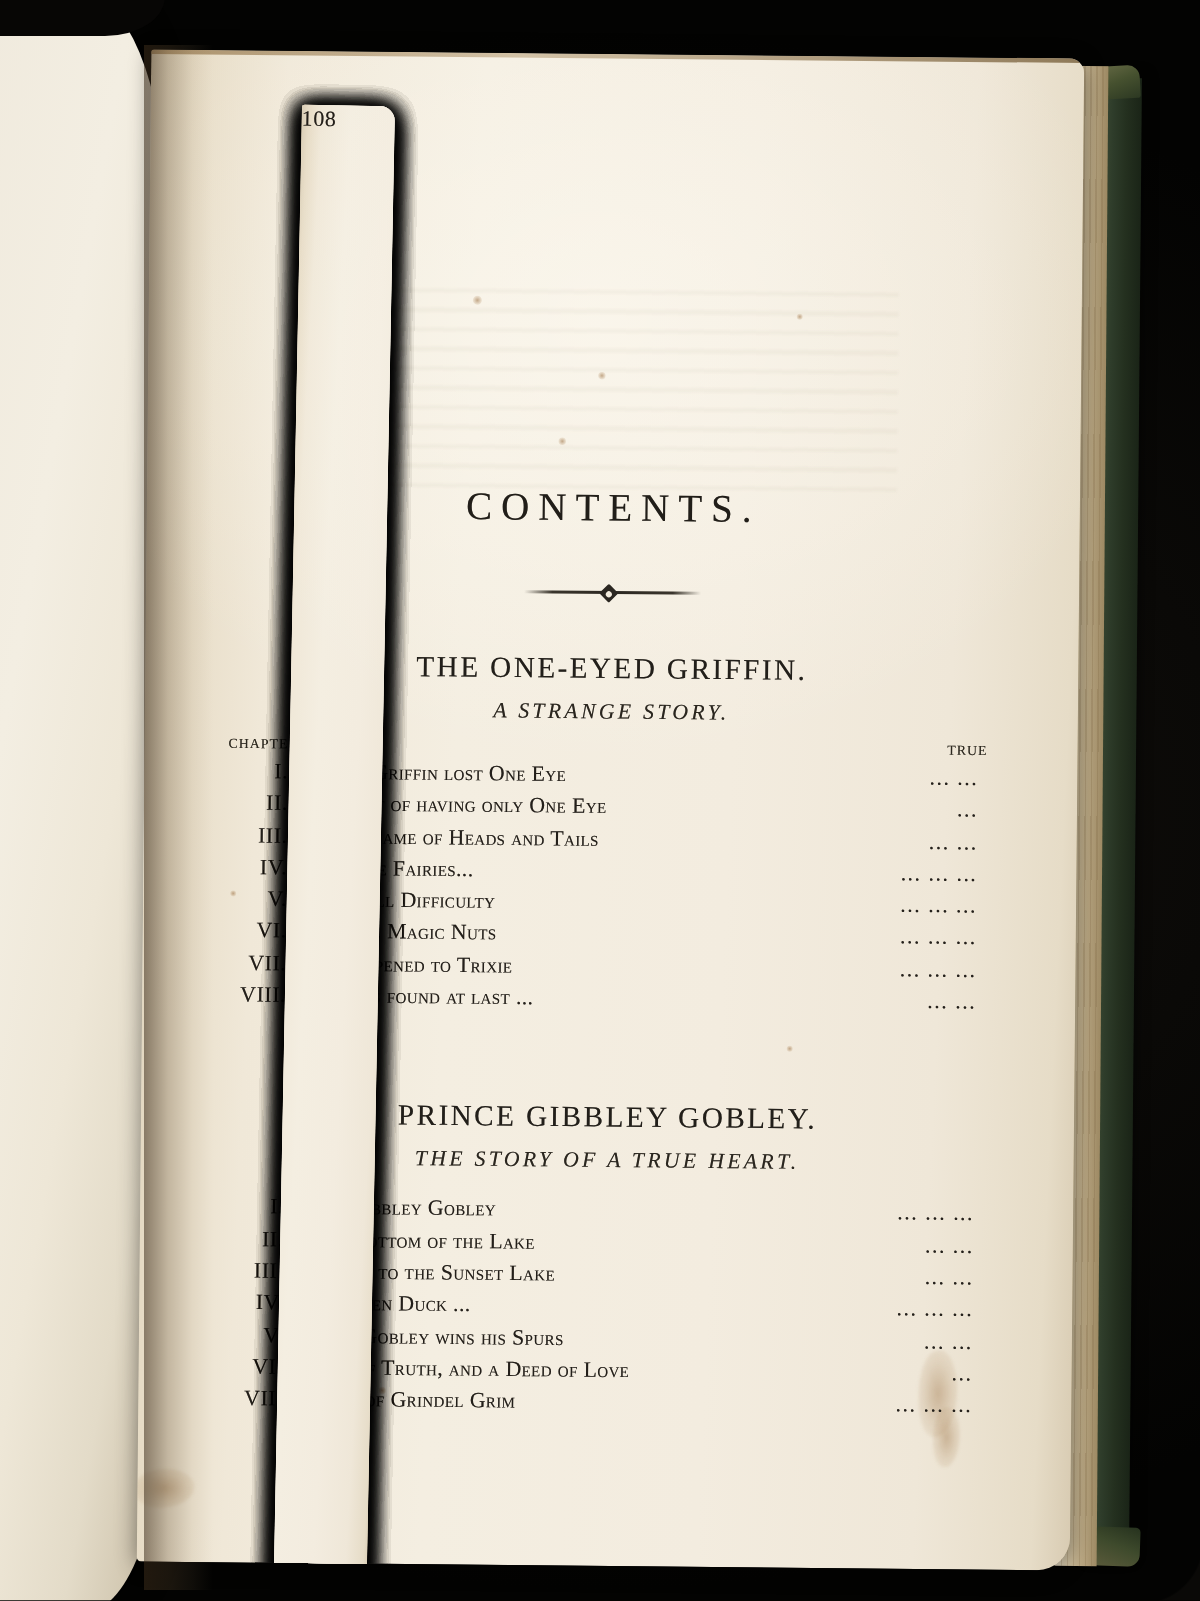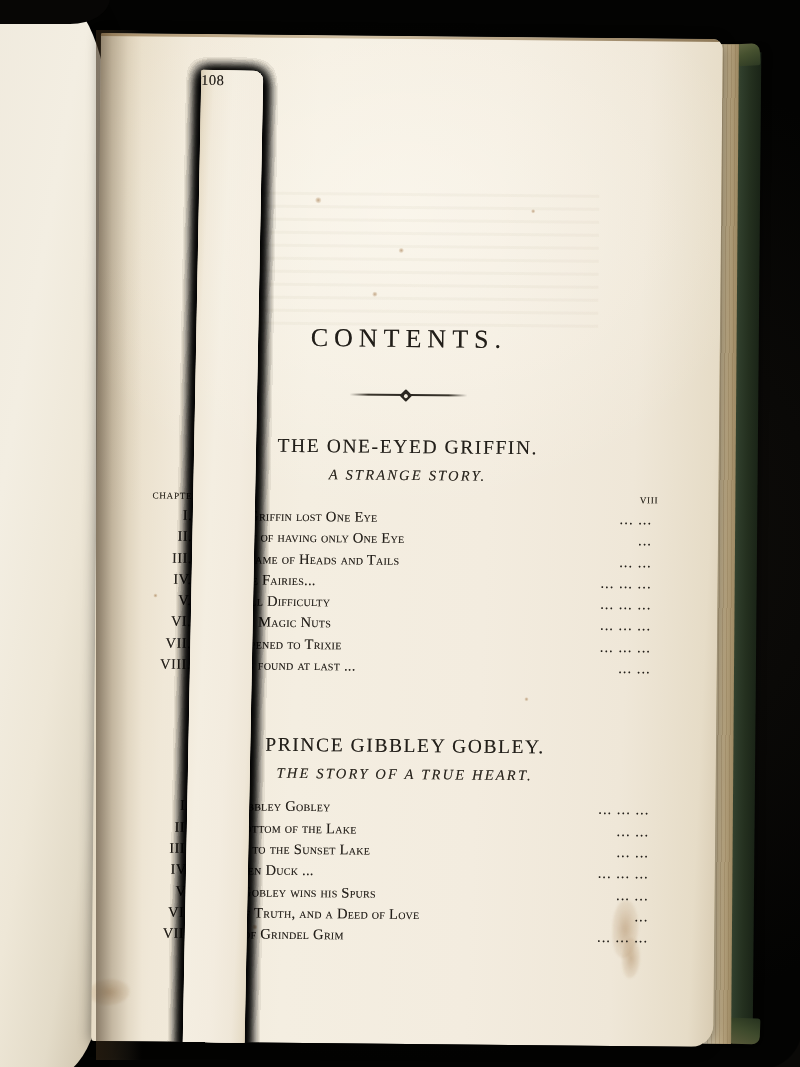--- a/index.html
+++ b/index.html
@@ -330,21 +330,21 @@
         <div class="bar"></div>
         <div class="lozenge"></div>
       </div>
 
       <div class="section">
         <div class="section-title">THE ONE-EYED GRIFFIN.</div>
         <div class="section-subtitle">A STRANGE STORY.</div>
 
         <div class="col-heads">
           <span class="ch-left">CHAPTER</span>
-          <span class="ch-right">VIII</span>
+          <span class="ch-right">TRUE</span>
         </div>
 
         <table class="toc">
           <tbody>
             <tr>
               <td class="num">I.</td>
               <td class="title-cell sc">How the Griffin lost One Eye</td>
               <td class="leader">...   ...</td>
               <td class="page">1</td>
             </tr>

